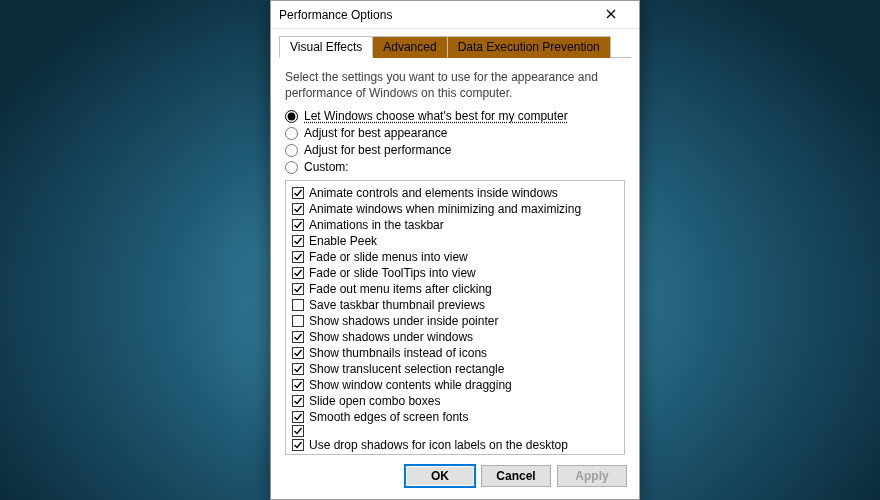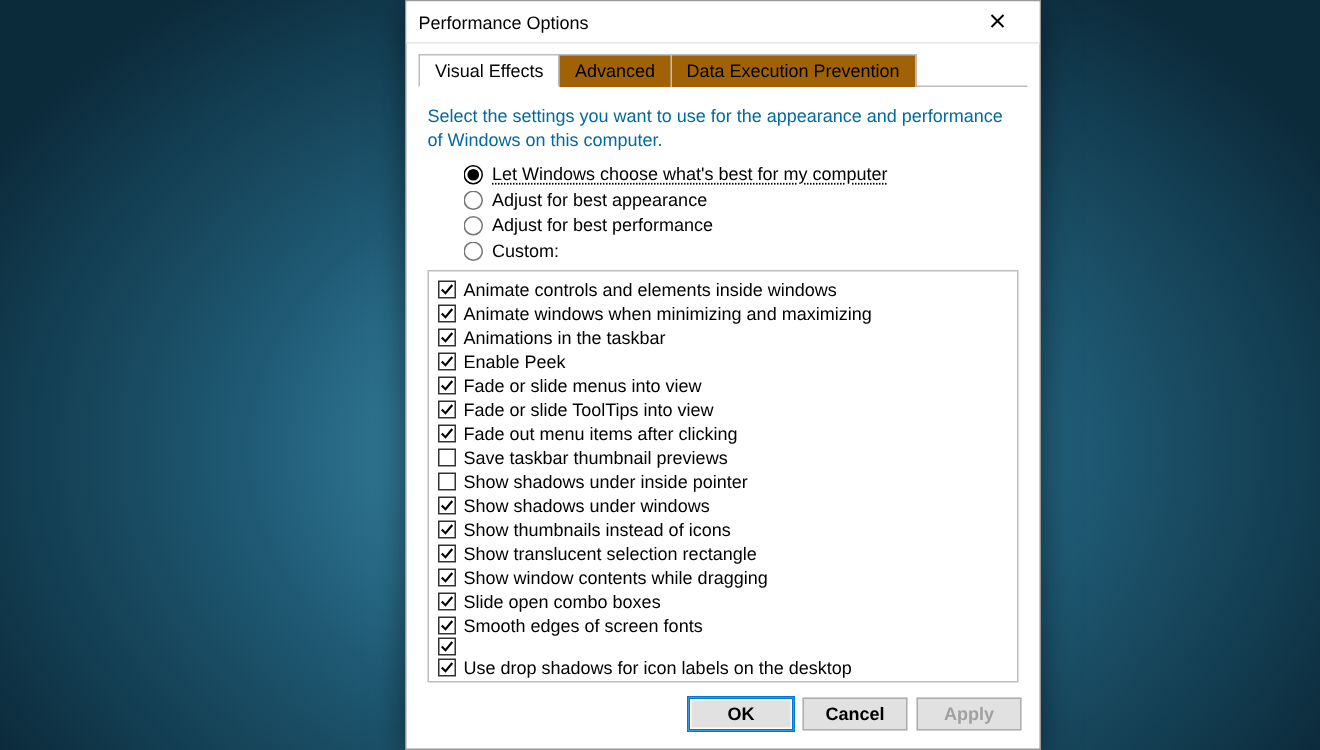--- a/index.html
+++ b/index.html
@@ -1,21 +1,21 @@
 <!DOCTYPE html>
 <html><head>
 <meta charset="utf-8">
 <style>
   * { box-sizing: border-box; }
   html, body { margin:0; padding:0; width:880px; height:500px; overflow:hidden; font-family:"Segoe UI", Tahoma, sans-serif; font-size:12px; }
   body {
     background: radial-gradient(ellipse 70% 90% at 50% 60%, #4aa3c4 0%, #1f5a74 45%, #0b2a3a 85%);
   }
   .dialog {
-    position:absolute; left:270px; top:0; width:424px; height:500px;
+    position:absolute; left:270px; top:0; width:370px; height:500px;
     background:#ffffff; border:1px solid #999; box-shadow:0 4px 20px rgba(0,0,0,.5);
     display:flex; flex-direction:column;
   }
   .titlebar {
     height:28px; display:flex; align-items:center; padding:0 8px;
     background:#ffffff; border-bottom:1px solid #e5e5e5;
   }
   .titlebar .title { flex:1; color:#000; }
   .titlebar .close {
     width:40px; height:100%; display:flex; align-items:center; justify-content:center;
@@ -29,23 +29,23 @@
   .tab {
     padding:3px 10px; border:1px solid #bebebe; border-bottom:none;
     background:#a16207; margin-right:0; position:relative; top:1px;
     color:#000;
   }
   .tab.active { background:#ffffff; border-bottom:1px solid #ffffff; }
   .tab + .tab { border-left:none; }
   .content {
     flex:1; padding:10px 14px 0 14px; display:flex; flex-direction:column; min-height:0;
   }
-  .desc { margin:2px 0 8px 0; line-height:1.3; color:#0369a1; }
+  .desc { margin:2px 0 8px 0; line-height:1.3; color:#404040; }
   .radios { display:flex; flex-direction:column; gap:3px; margin-bottom:6px; }
-  .radio-row { display:flex; align-items:center; gap:6px;margin-left:24px; }
+  .radio-row { display:flex; align-items:center; gap:6px; }
   .radio-row input[type=radio]{ margin:0; width:13px; height:13px; accent-color:#000; }
   .radio-row.selected span { text-decoration: underline dotted; text-underline-offset:2px; }
   .effects-box {
     border:1px solid #bebebe; padding:4px 4px; overflow:hidden;
     display:flex; flex-direction:column; gap:0;
   }
   .effect-row { display:flex; align-items:center; gap:5px; padding:0 2px; line-height:16px; }
   .chk {
     width:12px; height:12px; border:1px solid #333; display:inline-flex; align-items:center; justify-content:center;
     flex-shrink:0; background:#fff;

